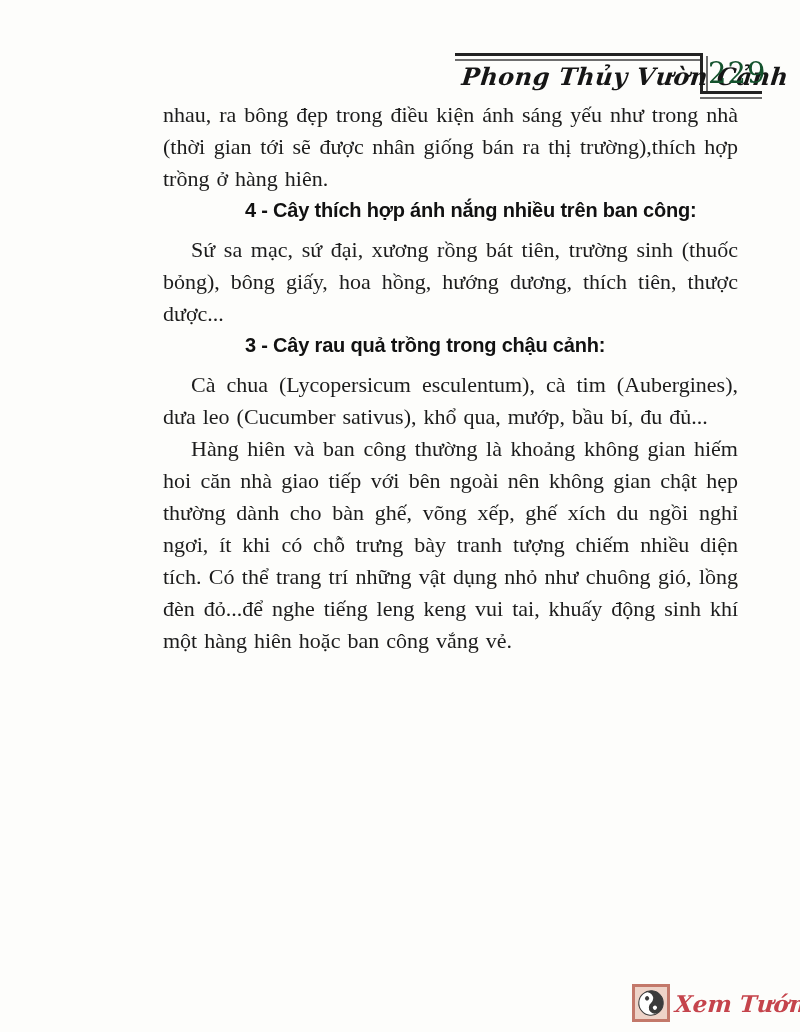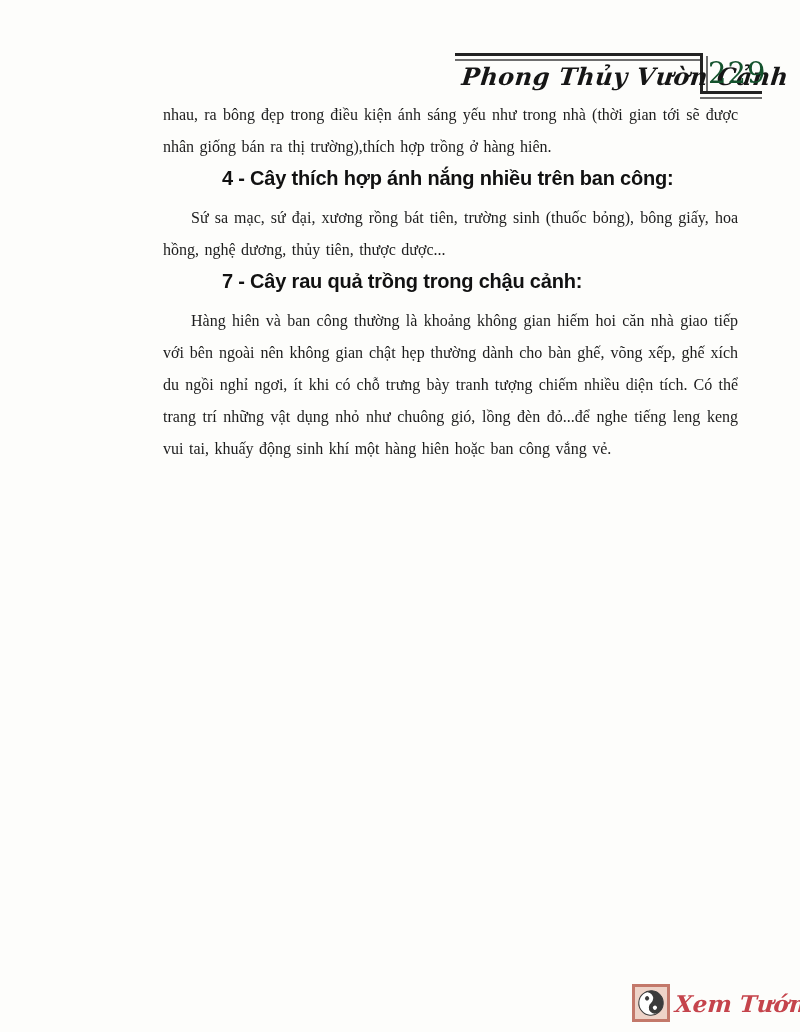--- a/index.html
+++ b/index.html
@@ -56,29 +56,29 @@
   }
 
   
   .content {
     position: absolute;
     left: 163px; top: 99px;
     width: 575px;
   }
   .para {
     margin: 0;
-    font-size: 16px;
+    font-size: 22px;
     line-height: 32px;
     text-align: justify;
     text-indent: 28px;
     word-spacing: 1.5px;
   }
   .para.no-indent { text-indent: 0; }
   .heading {
-    margin: 2px 0 10px 59px;
+    margin: 2px 0 10px 82px;
     font-family: "Liberation Sans", sans-serif;
     font-weight: bold;
     font-size: 20px;
     line-height: 27px;
     letter-spacing: -0.2px;
     color: #111111;
   }
 
   
   .watermark {
@@ -115,22 +115,23 @@
     <div class="rule-h rule-top"></div>
     <div class="rule-v"></div>
     <div class="rule-h rule-under-num"></div>
     <div class="running-title">Phong Thủy Vườn Cảnh</div>
     <div class="page-number">229</div>
   </div>
 
   <div class="content">
     <p class="para no-indent">nhau, ra bông đẹp trong điều kiện ánh sáng yếu như trong nhà (thời gian tới sẽ được nhân giống bán ra thị trường),thích hợp trồng ở hàng hiên.</p>
     <div class="heading">4 - Cây thích hợp ánh nắng nhiều trên ban công:</div>
-    <p class="para">Sứ sa mạc, sứ đại, xương rồng bát tiên, trường sinh (thuốc bỏng), bông giấy, hoa hồng, nghệ dương, thủy tiên, thược dược...</p>
-    <div class="heading">7 - Cây rau quả trồng trong chậu cảnh:</div>
+    <p class="para">Sứ sa mạc, sứ đại, xương rồng bát tiên, trường sinh (thuốc bỏng), bông giấy, hoa hồng, hướng dương, thích tiên, thược dược...</p>
+    <div class="heading">3 - Cây rau quả trồng trong chậu cảnh:</div>
+    <p class="para">Cà chua (Lycopersicum esculentum), cà tim (Aubergines), dưa leo (Cucumber sativus), khổ qua, mướp, bầu bí, đu đủ...</p>
     <p class="para">Hàng hiên và ban công thường là khoảng không gian hiếm hoi căn nhà giao tiếp với bên ngoài nên không gian chật hẹp thường dành cho bàn ghế, võng xếp, ghế xích du ngồi nghỉ ngơi, ít khi có chỗ trưng bày tranh tượng chiếm nhiều diện tích. Có thể trang trí những vật dụng nhỏ như chuông gió, lồng đèn đỏ...để nghe tiếng leng keng vui tai, khuấy động sinh khí một hàng hiên hoặc ban công vắng vẻ.</p>
   </div>
 
   <div class="watermark">
     <span class="wm-icon-box" style="border-color: rgb(195, 120, 106); background: rgb(238, 211, 200);">
       <svg width="26" height="26" viewBox="0 0 100 100">
         <circle cx="50" cy="50" r="47" fill="#ffffff" stroke="#3b3b3b" stroke-width="4"></circle>
         <path d="M50 3 a47 47 0 0 1 0 94 a23.5 23.5 0 0 1 0 -47 a23.5 23.5 0 0 0 0 -47 Z" fill="#3b3b3b"></path>
         <circle cx="50" cy="26.5" r="8" fill="#3b3b3b"></circle>
         <circle cx="50" cy="73.5" r="8" fill="#ffffff"></circle>

